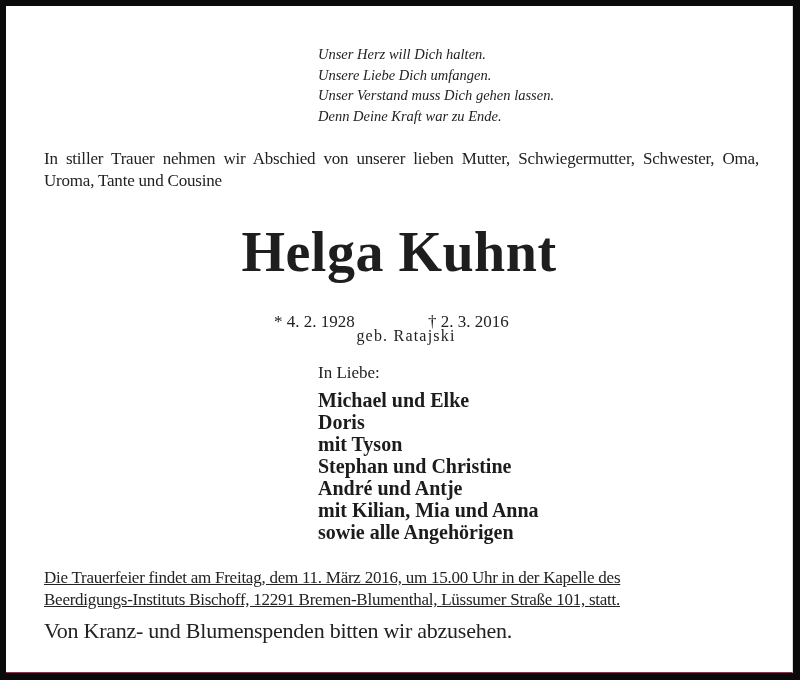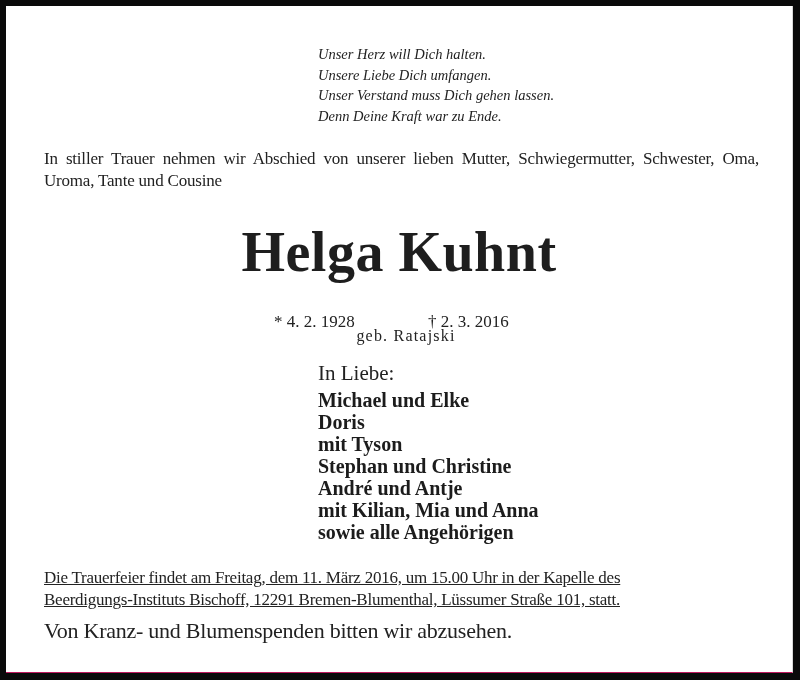--- a/index.html
+++ b/index.html
@@ -28,21 +28,21 @@
       position: absolute; left: 0; width: 100%; top: 280px; text-align: center;
       font-size: 16px; letter-spacing: 1.2px; padding-left: 14px; box-sizing: border-box; margin-top: 41px;
     }
     .dates {
       position: absolute; top: 306px; font-size: 17px; white-space: nowrap;
     }
     .born { left: 268px; }
     .died { left: 422px; }
     .love {
       position: absolute; left: 312px; top: 356px;
-      font-size: 21px; line-height: 22px;
+      font-size: 17px; line-height: 22px;
     }
     .family {
       position: absolute; left: 312px; top: 383px;
       font-size: 20px; line-height: 22px; font-weight: bold; color: #1c1c1c;
     }
     .family div { white-space: nowrap; }
     .funeral {
       position: absolute; left: 38px; top: 561px; width: 740px;
       font-size: 17px; line-height: 22px; letter-spacing: -0.25px;
     }

